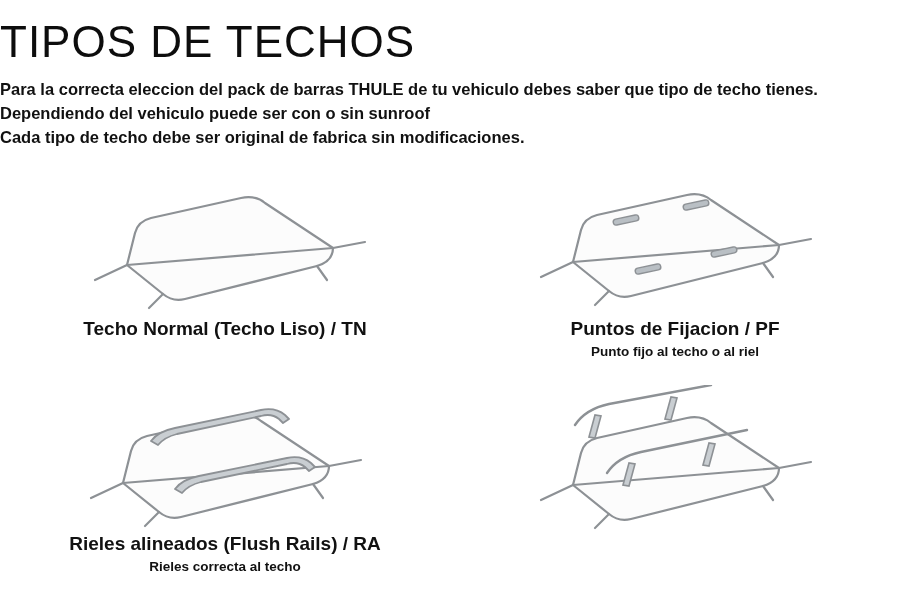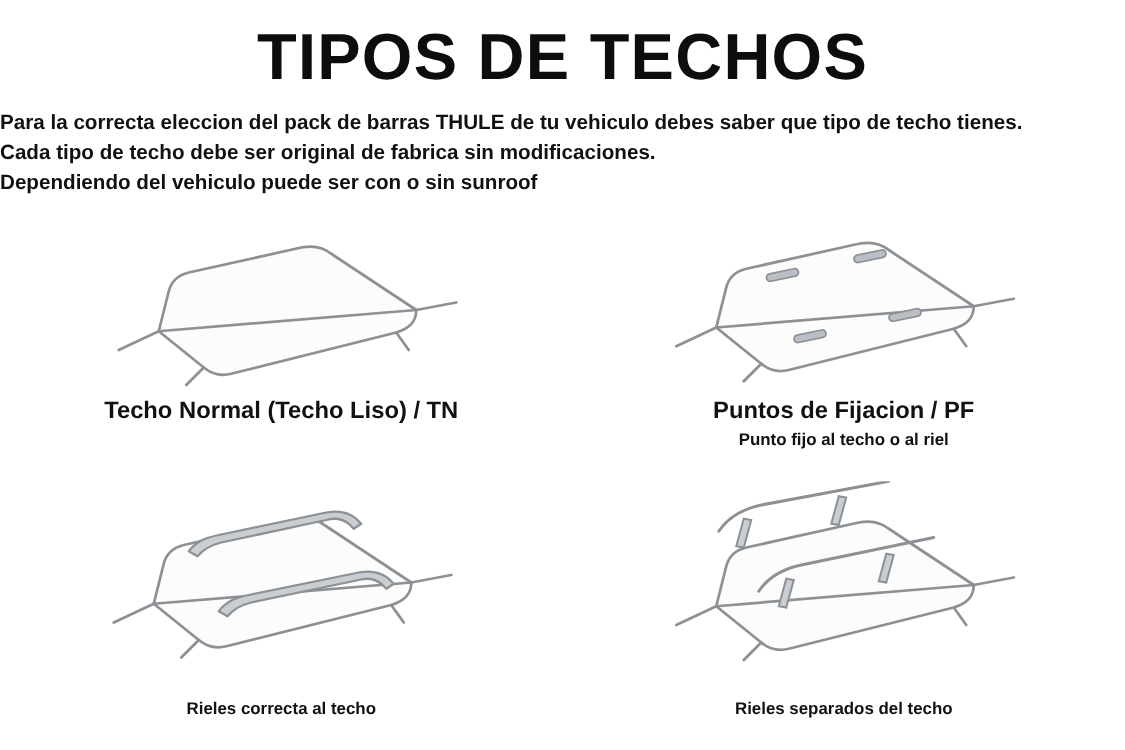--- a/index.html
+++ b/index.html
@@ -14,23 +14,23 @@
     color: #111111;
     overflow: hidden;
   }
   .page {
     position: relative;
     width: 900px;
     height: 600px;
     box-sizing: border-box;
   }
   .title {
-    text-align: center;
-    font-size: 52px;
-    font-weight: bold;
+    text-align: left;
+    font-size: 44px;
+    font-weight: normal;
     letter-spacing: 1px;
     margin-top: 18px;
     line-height: 1.1;
     color: #0d0d0d;
   }
   .subtitle {
     font-size: 16.5px;
     font-weight: bold;
     line-height: 1.45;
     margin-top: 12px;
@@ -92,22 +92,22 @@
 </style>
 </head>
 <body>
 
 <div class="page">
 
   <div class="title">TIPOS DE TECHOS</div>
 
   <div class="subtitle">
     <span class="line">Para la correcta eleccion del pack de barras THULE de tu vehiculo debes saber que tipo de techo tienes.</span>
+    <span class="line">Dependiendo del vehiculo puede ser con o sin sunroof</span>
     <span class="line">Cada tipo de techo debe ser original de fabrica sin modificaciones.</span>
-    <span class="line">Dependiendo del vehiculo puede ser con o sin sunroof</span>
   </div>
 
   <div class="grid">
 
     <div class="cell r1c2">
       <div class="art">
         <svg viewBox="0 0 320 150" xmlns="http://www.w3.org/2000/svg">
           <g fill="none" stroke="#8d9195" stroke-width="2.2" stroke-linejoin="round" stroke-linecap="round">
             <path d="M58 92 L66 60 C68 52 74 47 82 45 L172 25 C182 23 190 25 196 30 L264 75" fill="#fcfcfc"></path>
             <path d="M58 92 L94 121 C100 126 108 128 116 126 L248 93 C258 90 264 85 264 75" fill="#fcfcfc"></path>
@@ -158,20 +158,21 @@
             <path d="M264 81 L296 75"></path>
             <path d="M94 127 L80 141"></path>
             <path d="M248 99 L258 113"></path>
           </g>
           <g fill="#c9ced2" stroke="#8d9195" stroke-width="1.8" stroke-linejoin="round">
             <path d="M86 56 C92 48 100 45 110 43 L196 25 C206 23 214 25 220 30 L224 34 L218 38 L214 34 C209 30 203 29 196 31 L112 49 C104 51 98 54 93 60 Z"></path>
             <path d="M110 104 C116 96 124 93 134 91 L222 73 C232 71 240 73 246 78 L250 82 L244 86 L240 82 C235 78 229 77 222 79 L136 97 C128 99 122 102 117 108 Z"></path>
           </g>
         </svg>
       </div>
+      <div class="caption">Rieles alineados (Flush Rails) / RA</div>
       <div class="subcaption">Rieles correcta al techo</div>
     </div>
 
     <div class="cell r2c2">
       <div class="art">
         <svg viewBox="0 0 320 150" xmlns="http://www.w3.org/2000/svg">
           <g fill="none" stroke="#8d9195" stroke-width="2.2" stroke-linejoin="round" stroke-linecap="round">
             <path d="M58 100 L66 68 C68 60 74 55 82 53 L172 33 C182 31 190 33 196 38 L264 83" fill="#fcfcfc"></path>
             <path d="M58 100 L94 129 C100 134 108 136 116 134 L248 101 C258 98 264 93 264 83" fill="#fcfcfc"></path>
             <path d="M58 100 L264 83"></path>
@@ -185,17 +186,16 @@
             <path d="M92 88 C100 76 112 70 126 67 L232 45"></path>
           </g>
           <g fill="#c9ced2" stroke="#8d9195" stroke-width="1.6">
             <path d="M74 52 L80 30 L86 31 L80 53 Z"></path>
             <path d="M150 34 L156 12 L162 13 L156 35 Z"></path>
             <path d="M108 100 L114 78 L120 79 L114 101 Z"></path>
             <path d="M188 80 L194 58 L200 59 L194 81 Z"></path>
           </g>
         </svg>
       </div>
-      <div class="subcaption">Rieles separados del techo</div>
     </div>
 
   </div>
 </div>
 
 </body></html>

